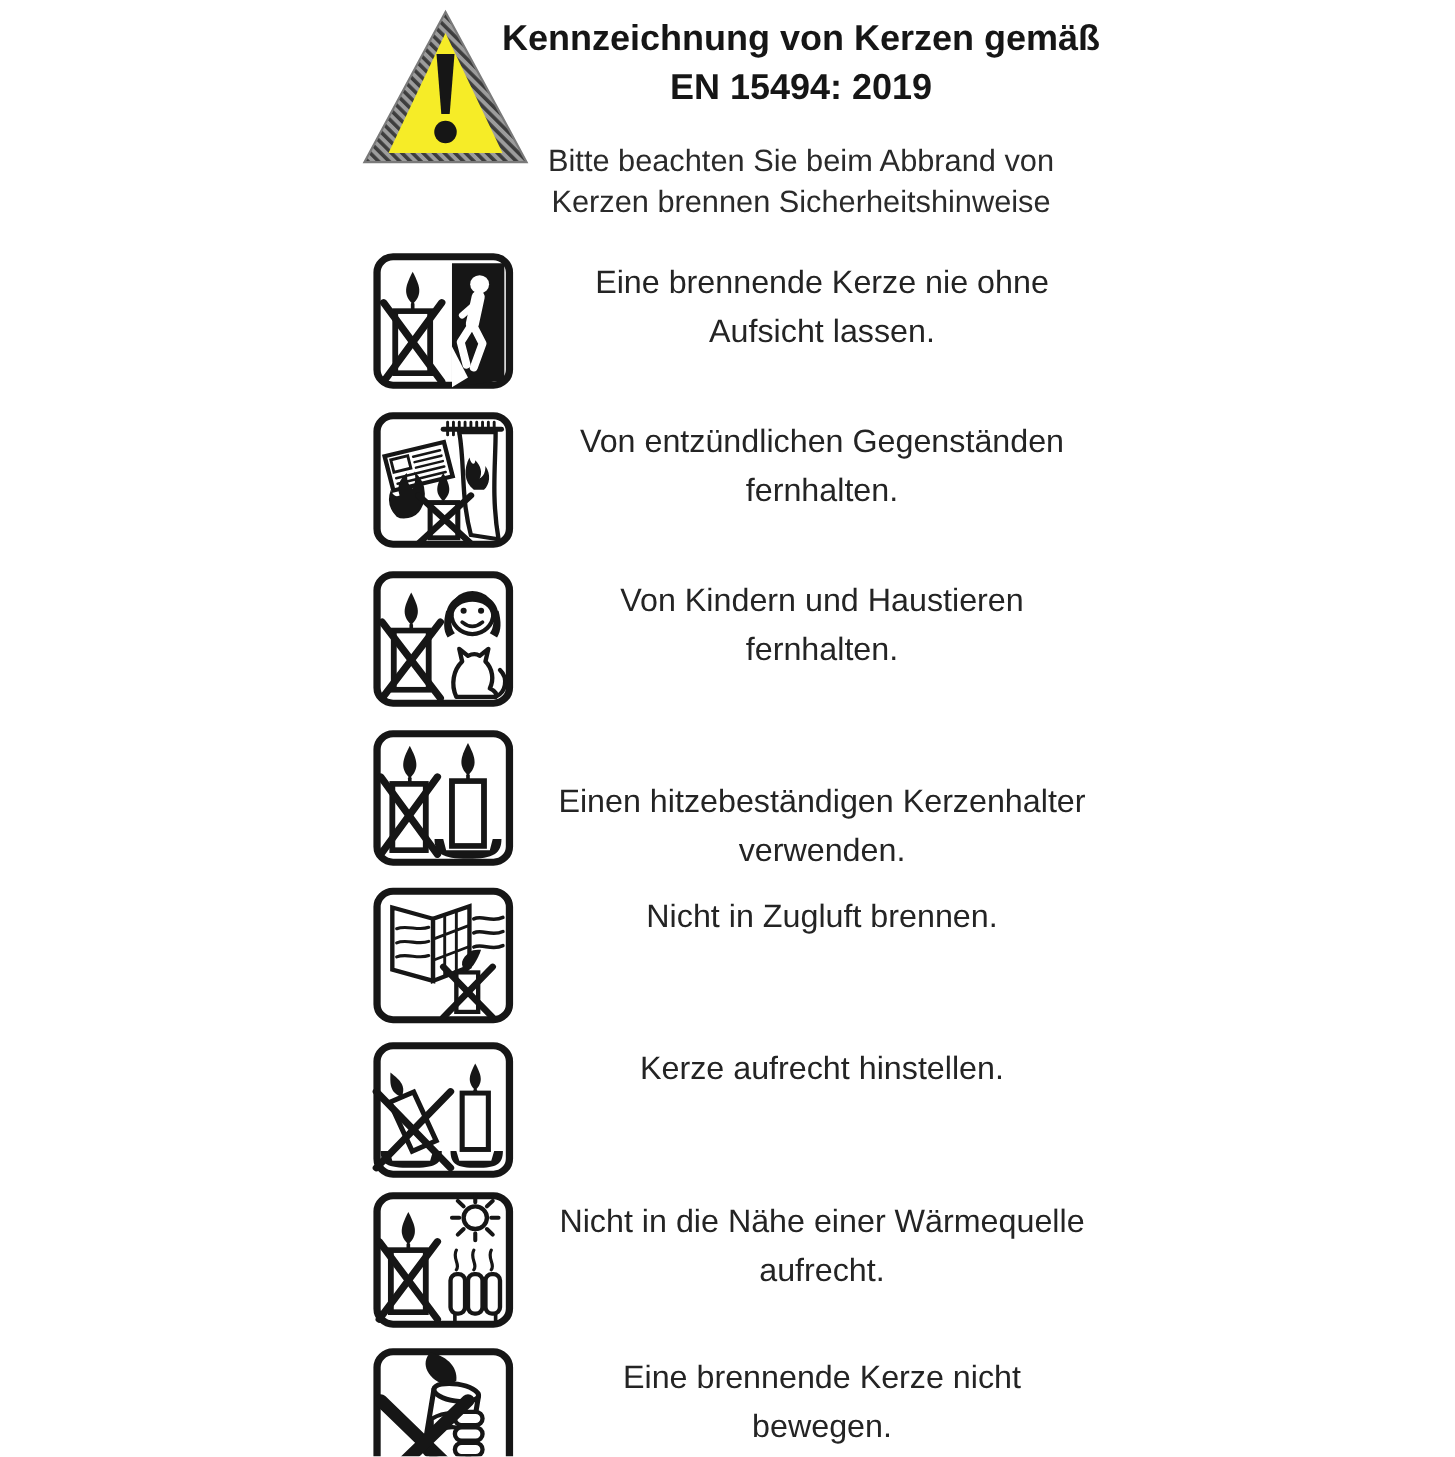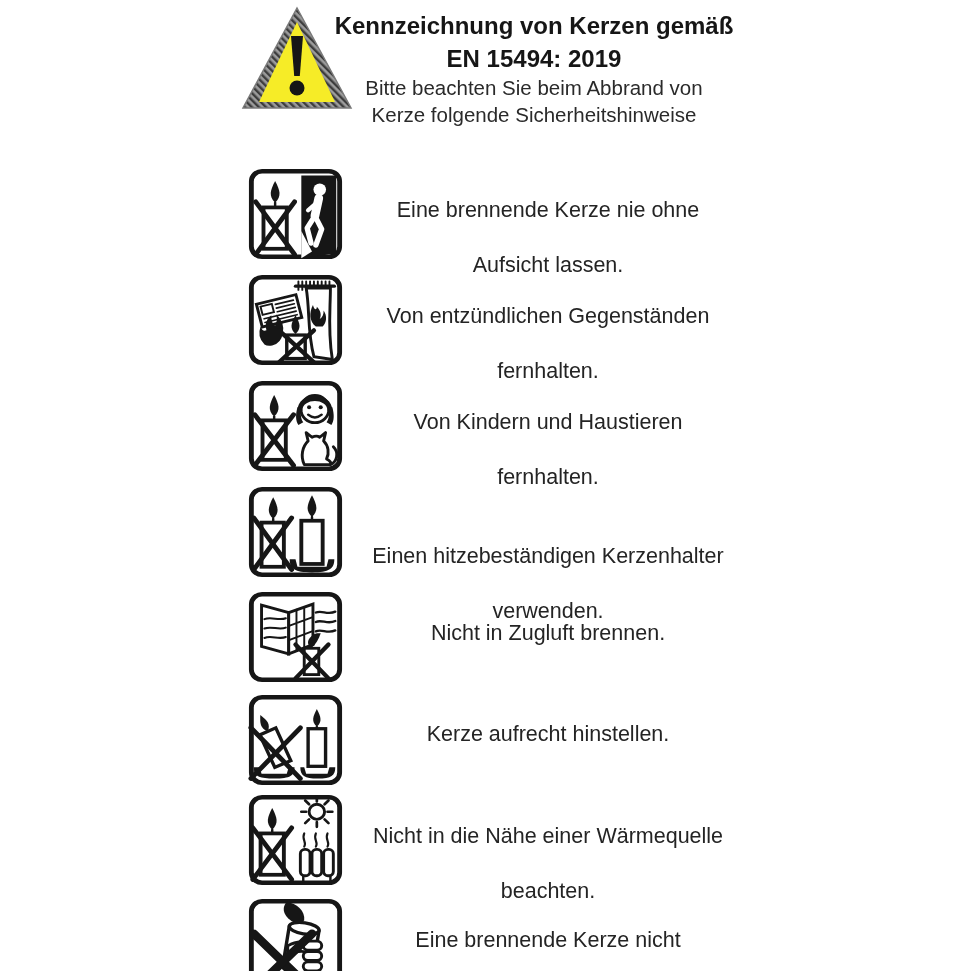--- a/index.html
+++ b/index.html
@@ -4,29 +4,29 @@
 <style>
   html,body{margin:0;padding:0;background:#fff;}
   .canvas{
     position:relative;width:852px;height:971px;background:#ffffff;overflow:hidden;
     font-family:"Liberation Sans",sans-serif;color:#1f1f1f;
   }
   
   .warning-tri{position:absolute;left:241px;top:6px;width:112px;height:104px;}
   .header-text{position:absolute;left:284px;top:9px;width:500px;text-align:center;}
   .title-line{display:block;font-weight:bold;font-size:24px;line-height:33px;color:#161616;}
-  .subtitle{margin-top:0;}
+  .subtitle{margin-top:20px;}
   .subtitle-line{display:block;font-size:20.5px;line-height:26.5px;color:#2a2a2a;}
   
   .row{position:absolute;left:0;top:0;width:970px;height:0;}
   .pictogram{position:absolute;left:247px;width:97px;height:94px;}
   .pictogram svg{display:block;width:97px;height:94px;}
   .rule-text{position:absolute;left:352px;width:392px;text-align:center;
              font-size:21.5px;line-height:33px;color:#242424;}
-  .line{display:block;margin-top:22px;}
+  .line{display:block;}
   
   svg .st{stroke:#161616;fill:none;stroke-linecap:round;}
   svg .fillb{fill:#161616;stroke:none;}
   svg .fw{fill:#ffffff;}
 </style>
 </head>
 <body>
 
 <div class="canvas">
 
@@ -43,21 +43,21 @@
       <path d="M50 30 L62 30 L58.8 70 L53.2 70 Z" fill="#161616"></path>
       <circle cx="56" cy="82" r="7.5" fill="#161616"></circle>
     </svg>
   </div>
 
   <div class="header-text">
     <span class="title-line">Kennzeichnung von Kerzen gemäß</span>
     <span class="title-line">EN 15494: 2019</span>
     <div class="subtitle">
       <span class="subtitle-line">Bitte beachten Sie beim Abbrand von</span>
-      <span class="subtitle-line">Kerze folgende Sicherheitshinweise</span>
+      <span class="subtitle-line">Kerzen brennen Sicherheitshinweise</span>
     </div>
   </div>
 
   <div class="row">
     <div class="pictogram" style="top:167px">
       <svg viewBox="0 0 100 100" preserveAspectRatio="none">
         <rect x="4.5" y="4.5" width="91" height="91" rx="11" class="st fw" stroke-width="5"></rect>
         <path class="fillb" d="M29 15 C24 25 22 31 29 38 C36 31 34 25 29 15 Z"></path>
         <line class="st" x1="29" y1="38" x2="29" y2="43" stroke-width="2.5"></line>
         <rect x="17" y="43" width="24" height="44" class="st fw" stroke-width="4"></rect>
@@ -208,21 +208,21 @@
         <path class="st" stroke-width="2.8" d="M72 9 V4 M72 31 V36 M61 20 H56 M83 20 H88 M64 12 L60 8 M80 12 L84 8 M64 28 L60 32 M80 28 L84 32"></path>
         <path class="st" stroke-width="2.2" d="M59 57 C62 53 56 49 59 43 M71 57 C74 53 68 49 71 43 M83 57 C86 53 80 49 83 43"></path>
         <rect x="55" y="60" width="10" height="28" rx="4.5" class="st fw" stroke-width="3"></rect>
         <rect x="67" y="60" width="10" height="28" rx="4.5" class="st fw" stroke-width="3"></rect>
         <rect x="79" y="60" width="10" height="28" rx="4.5" class="st fw" stroke-width="3"></rect>
         <path class="st" stroke-width="2.5" d="M58 88 V94 M86 88 V94"></path>
       </svg>
     </div>
     <div class="rule-text" style="top:798px">
       <span class="line">Nicht in die Nähe einer Wärmequelle</span>
-      <span class="line">beachten.</span>
+      <span class="line">aufrecht.</span>
     </div>
   </div>
 
   <div class="row">
     <div class="pictogram" style="top:897px">
       <svg viewBox="0 0 100 100" preserveAspectRatio="none">
         <rect x="4.5" y="4.5" width="91" height="91" rx="11" class="st fw" stroke-width="5"></rect>
         <path class="fillb" d="M41 5 C34 13 39 24 53 29 L59 25 C60 14 51 7 41 5 Z"></path>
         <g transform="rotate(9 55 55)">
           <path d="M40 33 L40 76 A15.5 6 0 0 0 71 76 L71 33" class="st fw" stroke-width="3.5"></path>

